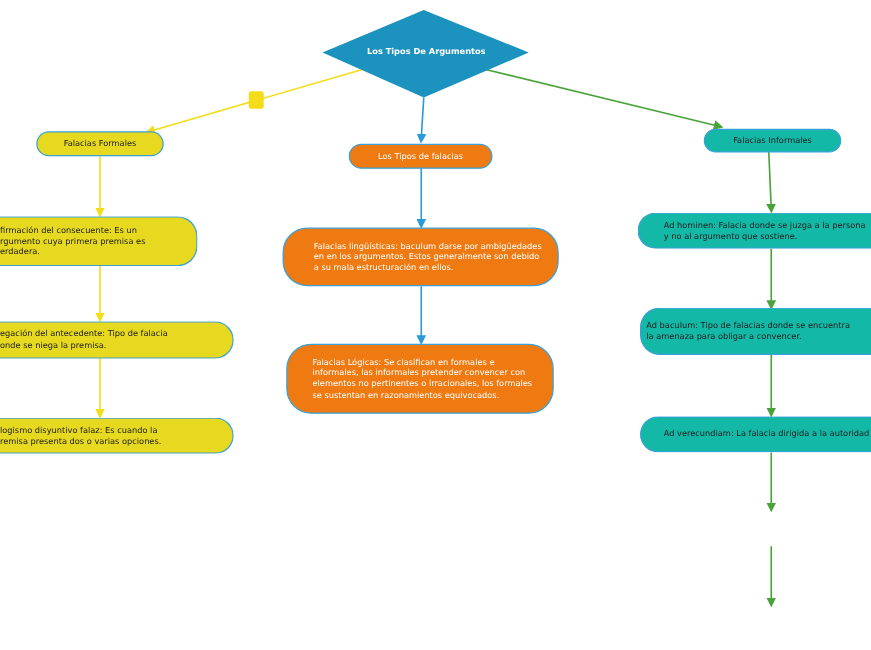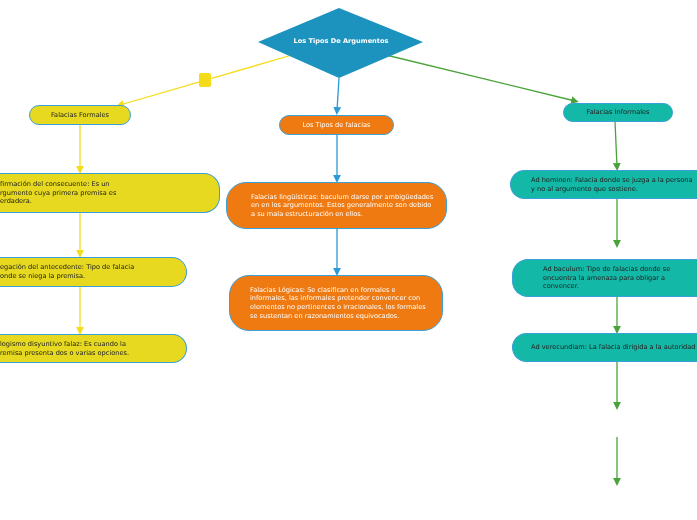--- a/index.html
+++ b/index.html
@@ -59,21 +59,21 @@
 
     <polygon points="339,8 423,42 339,78 258,42" fill="#1b93be"></polygon>
   </svg>
 
   <div class="root-label">Los Tipos De Argumentos</div>
 
   <div class="node pill y" style="left:29px; top:105px; width:102px; height:20px;">
     <span>Falacias Formales</span>
   </div>
 
-  <div class="node y rect-left" style="left:0; top:173px; width:220px; height:40px; padding:0;">
+  <div class="node y rect-left" style="left:0; top:173px; width:158px; height:40px; padding:0;">
     <span class="txt">
       <span class="line">firmación del consecuente: Es un</span><br>
       <span class="line">rgumento cuya primera premisa es</span><br>
       <span class="line">erdadera.</span>
     </span>
   </div>
 
   <div class="node y rect-left" style="left:0; top:257px; width:187px; height:30px; padding:0;">
     <span class="txt">
       <span>egación del antecedente: Tipo de falacia</span><br>
@@ -101,21 +101,21 @@
   </div>
 
   <div class="node pill g" style="left:563px; top:103px; width:110px; height:19px;">
     <span>Falacias Informales</span>
   </div>
 
   <div class="node g rect-right" style="left:510px; top:170px; width:187px; height:29px; padding-left:20px;">
     <span class="txt">Ad hominen: Falacia donde se juzga a la persona y no al argumento que sostiene.</span>
   </div>
 
-  <div class="node g rect-right" style="left:512px; top:259px; width:185px; height:38px; padding-left:30px; padding-right:10px;">
+  <div class="node g rect-right" style="left:512px; top:246px; width:185px; height:38px; padding-left:4px; padding-right:10px;">
     <span class="txt">Ad baculum: Tipo de falacias donde se encuentra la amenaza para obligar a convencer.</span>
   </div>
 
   <div class="node g rect-right" style="left:512px; top:333px; width:185px; height:29px; padding-left:18px;">
     <span class="txt" style="white-space:nowrap; width:190px;">Ad verecundiam: La falacia dirigida a la autoridad que creemos experta en el tema</span>
   </div>
 
 
 </div>
 

